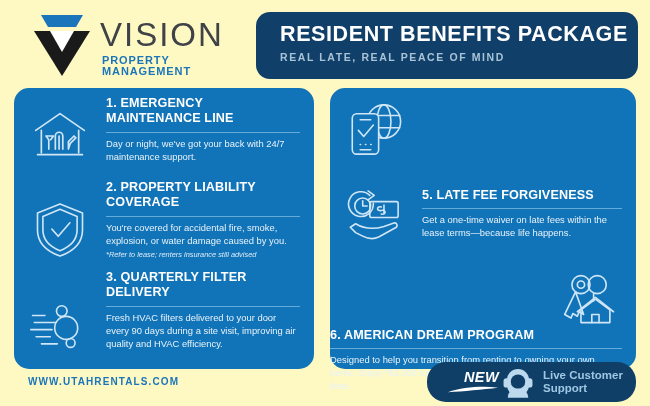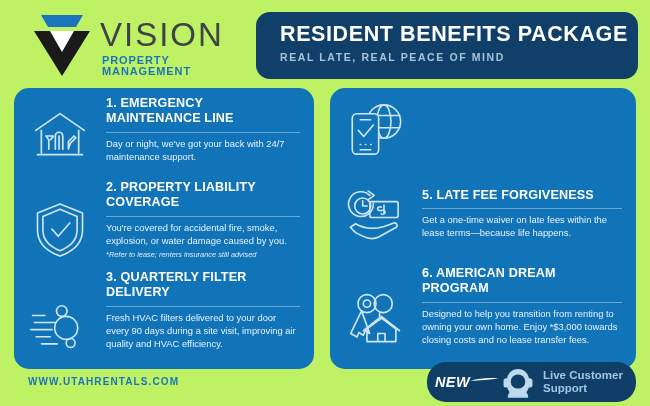--- a/index.html
+++ b/index.html
@@ -3,21 +3,21 @@
 <meta charset="utf-8">
 <style>
   html,body{margin:0;padding:0;}
   body{
     width:650px;height:406px;
     background:#ffffff;
     font-family:"Liberation Sans", sans-serif;
     overflow:hidden;
     position:relative;
   }
-  .page{position:absolute;inset:0;background:#bef264;}
+  .page{position:absolute;inset:0;background:#fef9c3;}
 
   
   .header{
     position:absolute;left:0;top:0;width:650px;height:86px;
   }
   .logo{
     position:absolute;left:28px;top:8px;width:225px;height:70px;
   }
   .logo-mark{position:absolute;left:0;top:4px;width:68px;height:66px;}
   .logo-word{
@@ -81,35 +81,35 @@
     color:#dcebf7;font-size:7.4px;font-style:italic;
     line-height:1.3;margin-top:2px;
   }
 
   
   .c1{top:8px;}
   .c2{top:92px;}
   .c3{top:182px;}
   .c4{top:8px;}
   .c5{top:94px;}
-  .c6{top:178px;}
+  .c6{top:178px;flex-direction:column;}
 
   
   .url{
     position:absolute;left:28px;top:376px;
     color:#1b75bb;font-size:10px;font-weight:bold;letter-spacing:1.1px;
   }
   .support{
     position:absolute;left:427px;top:362px;width:209px;height:40px;
     background:#0f3f67;border-radius:19px;
     display:flex;align-items:center;
   }
   .new-wrap{
     position:relative;width:64px;flex:0 0 auto;
-    display:flex;align-items:flex-start;
+    display:flex;flex-direction:column;align-items:flex-end;
     margin-left:8px;
   }
   .new-text{
     color:#ffffff;font-size:14.5px;font-weight:bold;
     font-style:italic;letter-spacing:0.4px;line-height:1;
   }
   .support-icon{flex:0 0 auto;margin-left:2px;}
   .support-label{
     color:#9fc6e3;font-size:11.5px;font-weight:bold;
     line-height:1.12;margin-left:8px;

